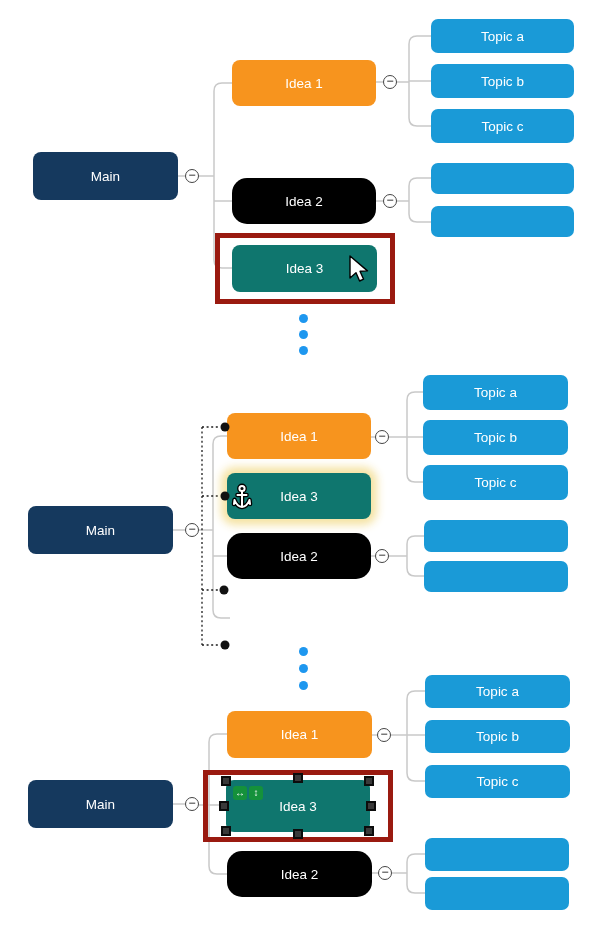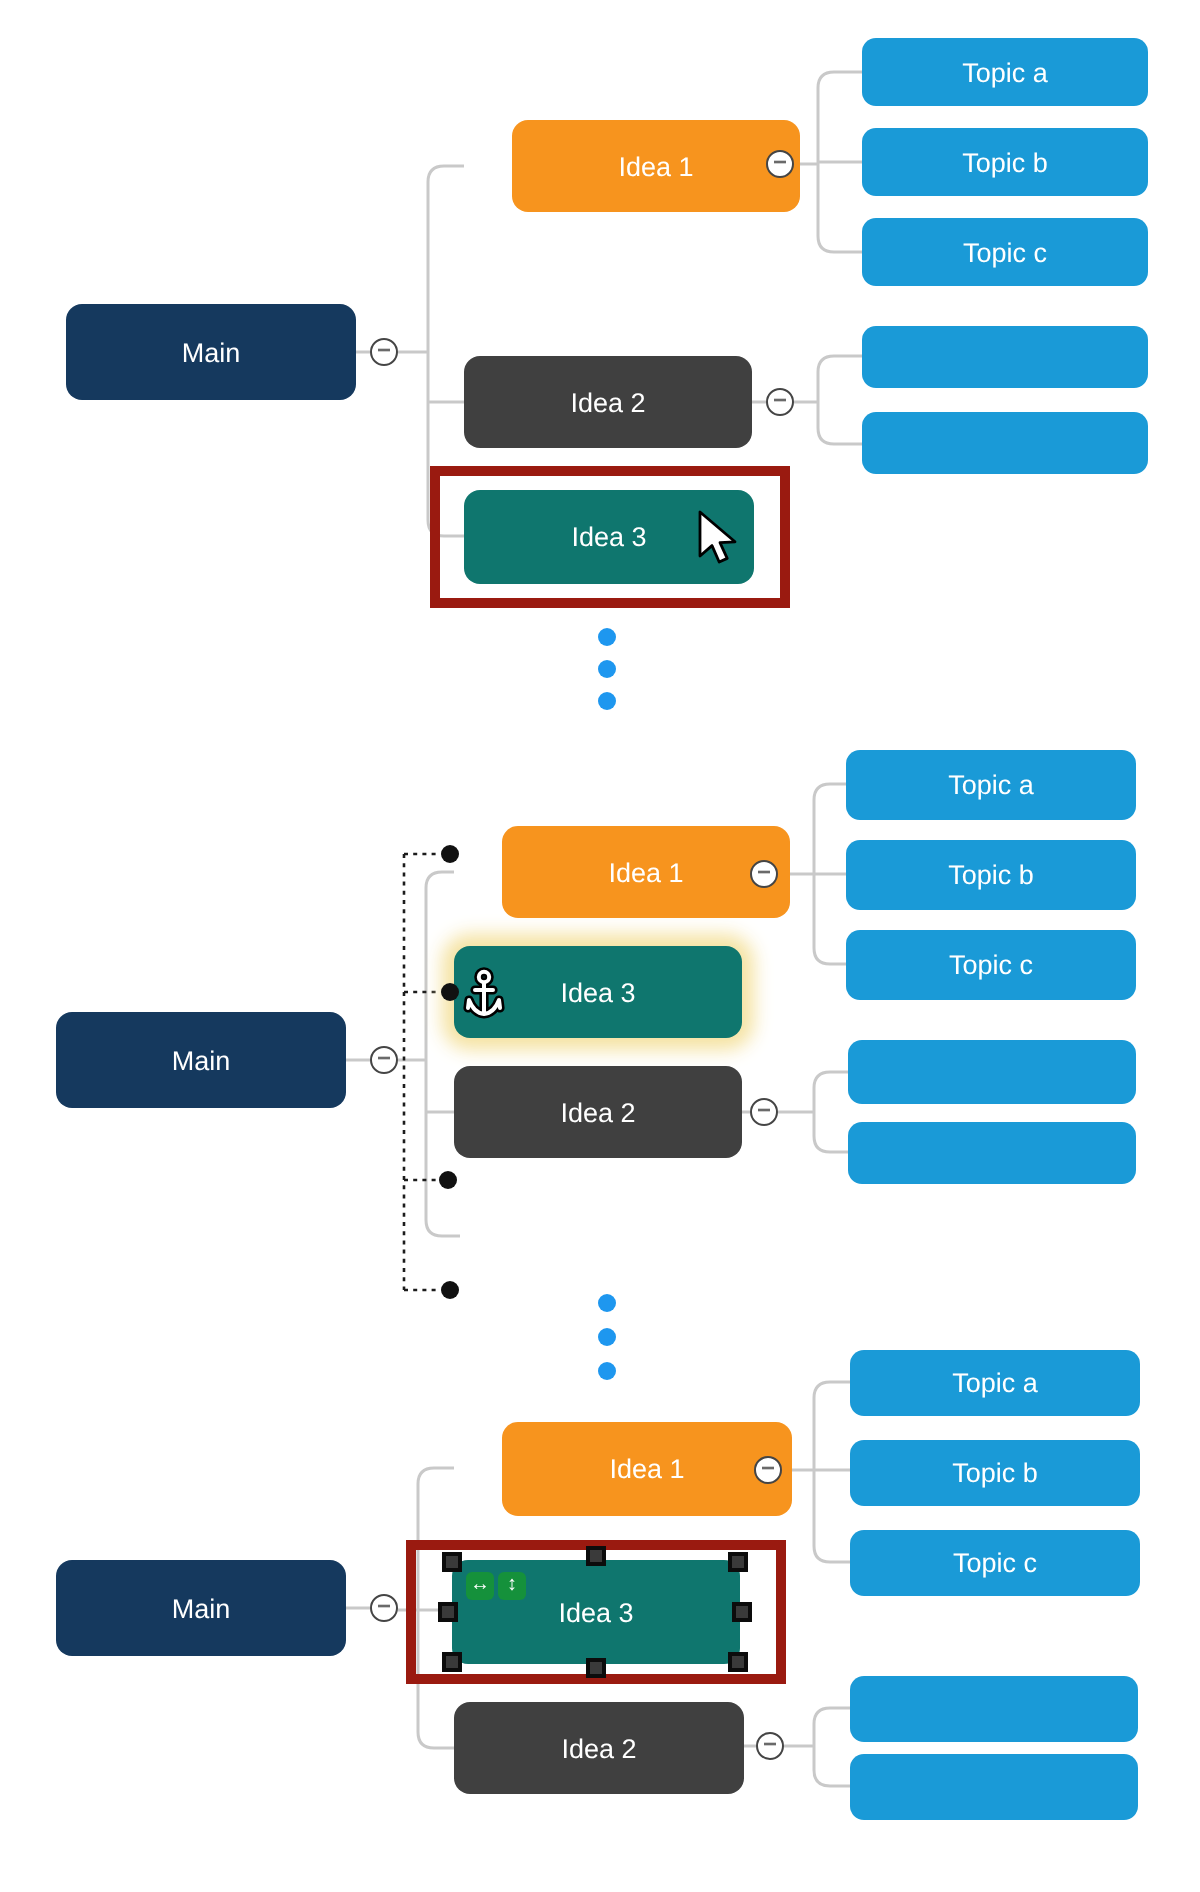--- a/index.html
+++ b/index.html
@@ -2,22 +2,22 @@
 <html><head>
 <meta charset="utf-8">
 <style>
   html,body{margin:0;padding:0;background:#fff;}
   #canvas{position:relative;width:600px;height:946px;background:#ffffff;overflow:hidden;
           font-family:"Liberation Sans",sans-serif;}
   svg.layer{position:absolute;left:0;top:0;pointer-events:none;}
   .node{position:absolute;border-radius:8px;color:#fff;font-size:13.5px;
         display:flex;align-items:center;justify-content:center;box-sizing:border-box;}
   .navy{background:#15395E;}
-  .orange{background:#F7941E;margin-left:24px;}
-  .lime{background:#404040;}
+  .orange{background:#F7941E;}
+  .lime{background:#000000;border-radius:15px;}
   .blue{background:#0f766e;}
   .cyan{background:#1A9AD7;border-radius:7px;text-align:center;}
   .glow{box-shadow:0 0 9px 6px rgba(244,226,158,0.95);}
   .badge{position:absolute;width:14px;height:14px;border-radius:50%;background:#fff;
          border:1.5px solid #454545;box-sizing:border-box;display:flex;align-items:center;
          justify-content:center;color:#6a6a6a;font-size:12px;line-height:9px;font-weight:bold;}
   .badge span{margin-top:-1.5px;}
   .selframe{position:absolute;border:5px solid #9A1A10;box-sizing:border-box;}
   .sepdot{position:absolute;width:9px;height:9px;border-radius:50%;background:#1E97EF;}
   .handle{position:absolute;width:10px;height:10px;background:#3a3a3a;

